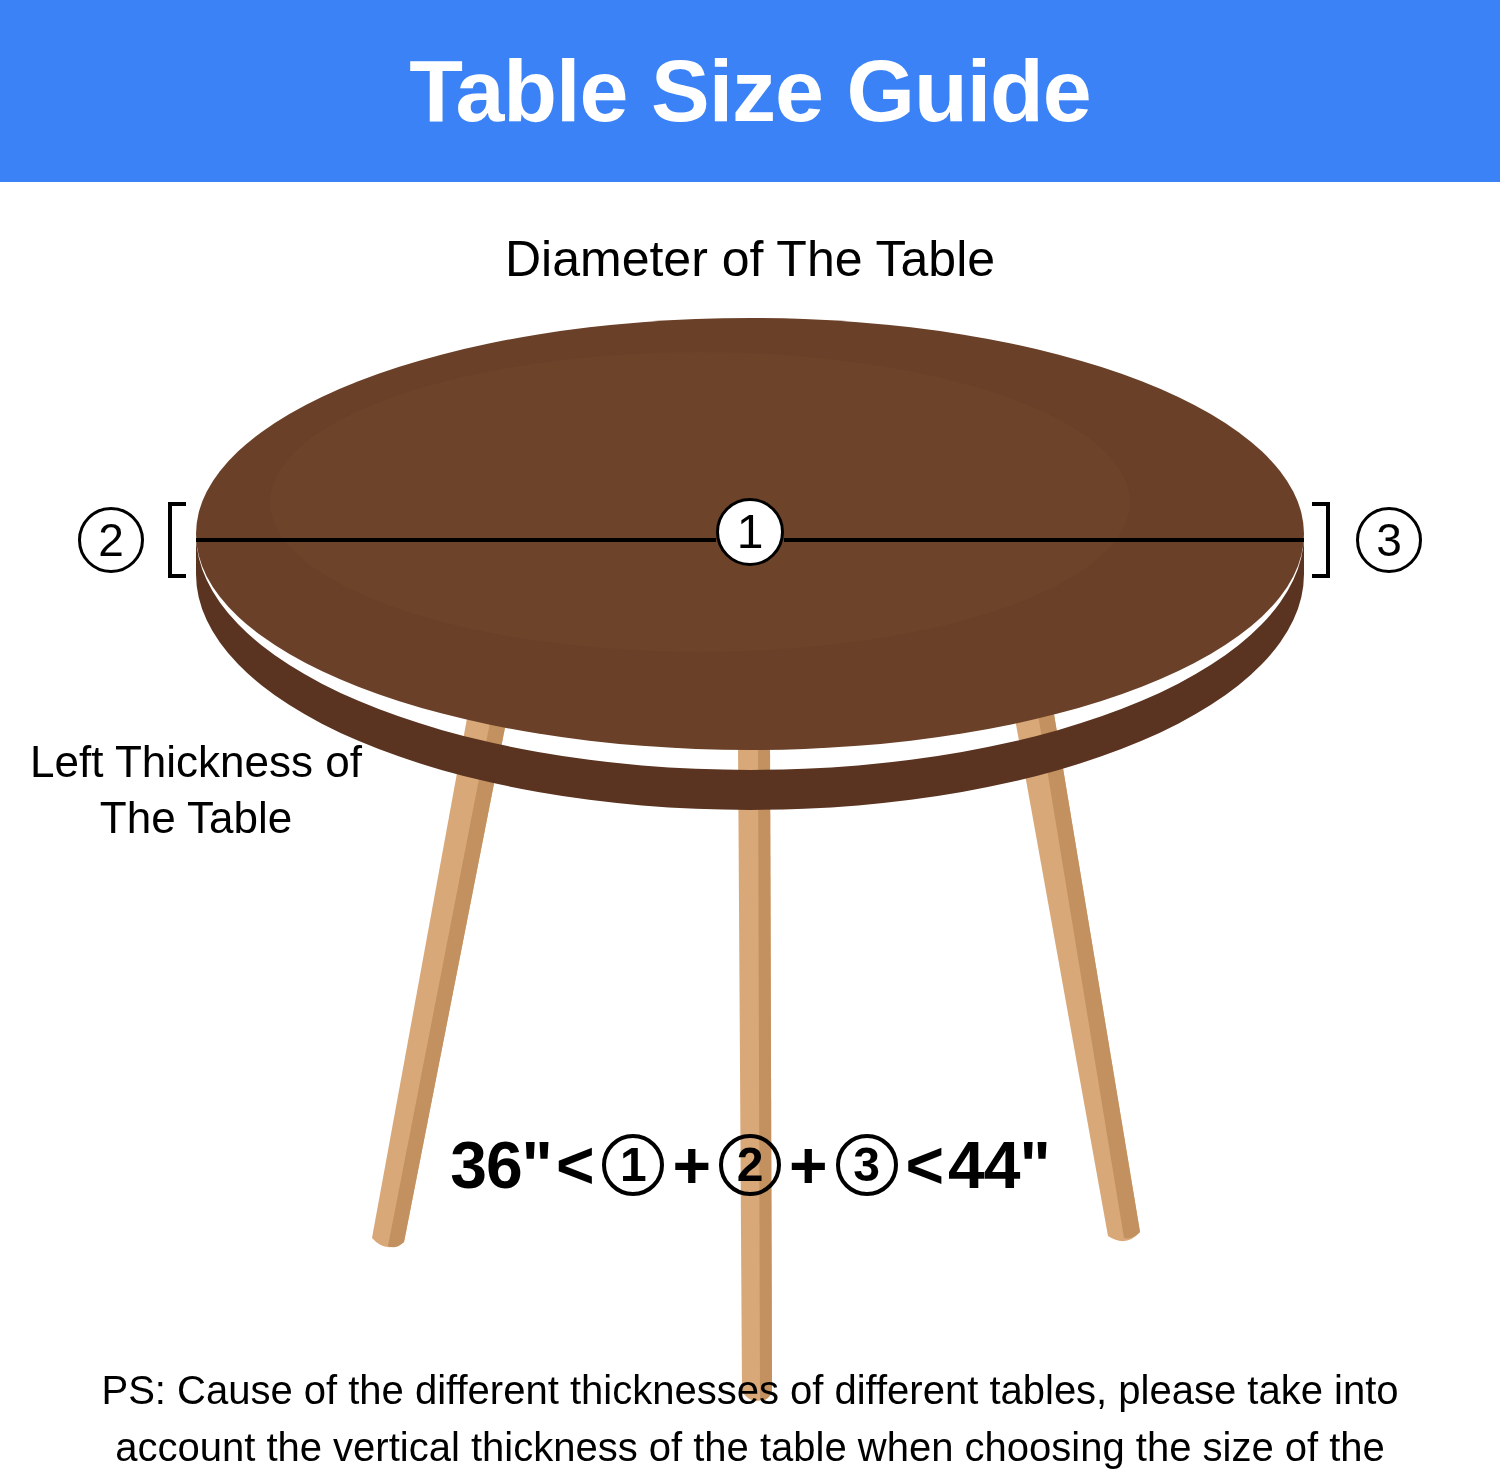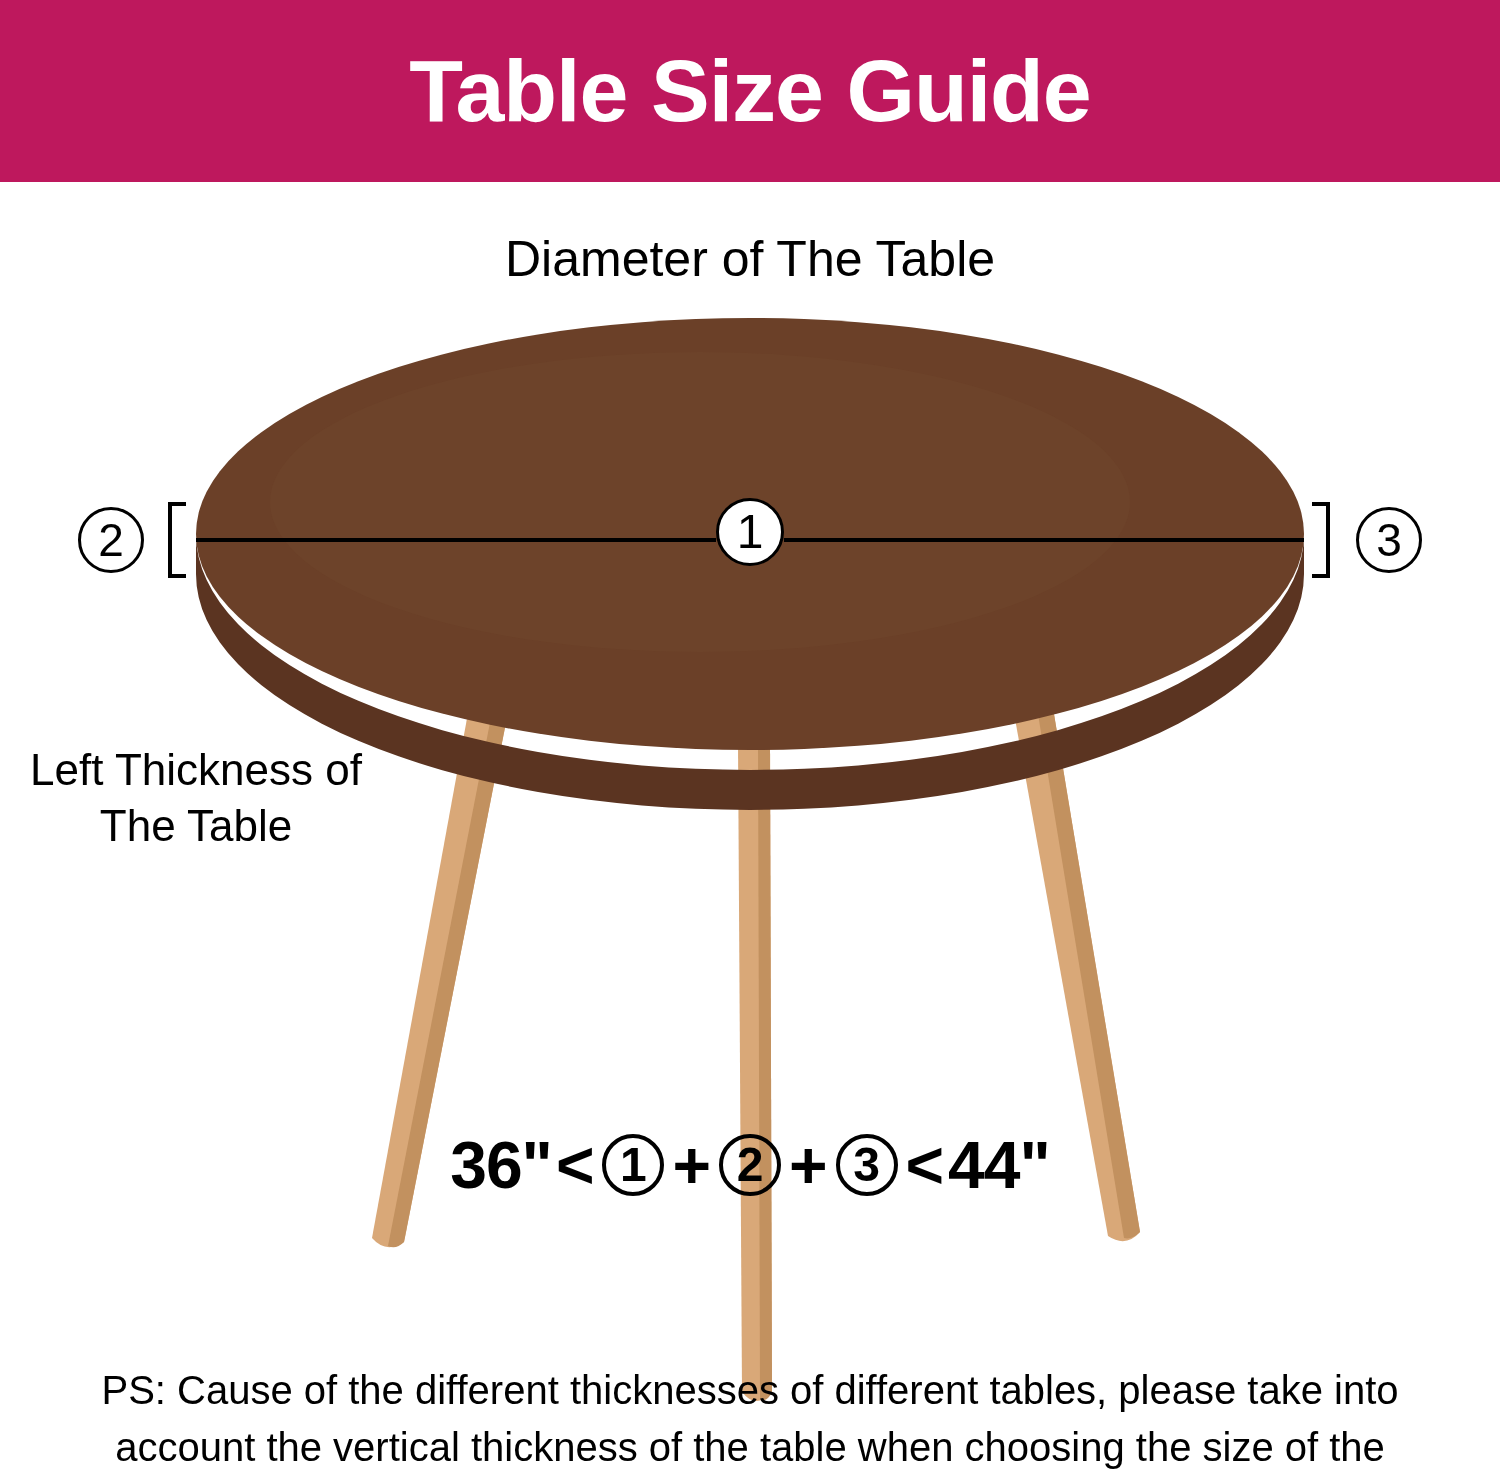--- a/index.html
+++ b/index.html
@@ -15,21 +15,21 @@
     overflow: hidden;
   }
 
   
   #header-banner {
     position: absolute;
     left: 0;
     top: 0;
     width: 1500px;
     height: 182px;
-    background: #be185d;
+    background: #3b82f6;
     display: flex;
     align-items: center;
     justify-content: center;
   }
   #header-title {
     color: #ffffff;
     font-size: 88px;
     font-weight: bold;
     letter-spacing: -1px;
     line-height: 1;
@@ -124,21 +124,20 @@
     position: absolute;
     font-size: 44px;
     line-height: 1.28;
     color: #000;
     text-align: center;
   }
   #left-thickness {
     left: 10px;
     top: 552px;
     width: 372px;
-    margin-top: 8px;
   }
   #right-thickness {
     left: 1096px;
     top: 552px;
     width: 392px;
   }
 
   
   #formula {
     position: absolute;

